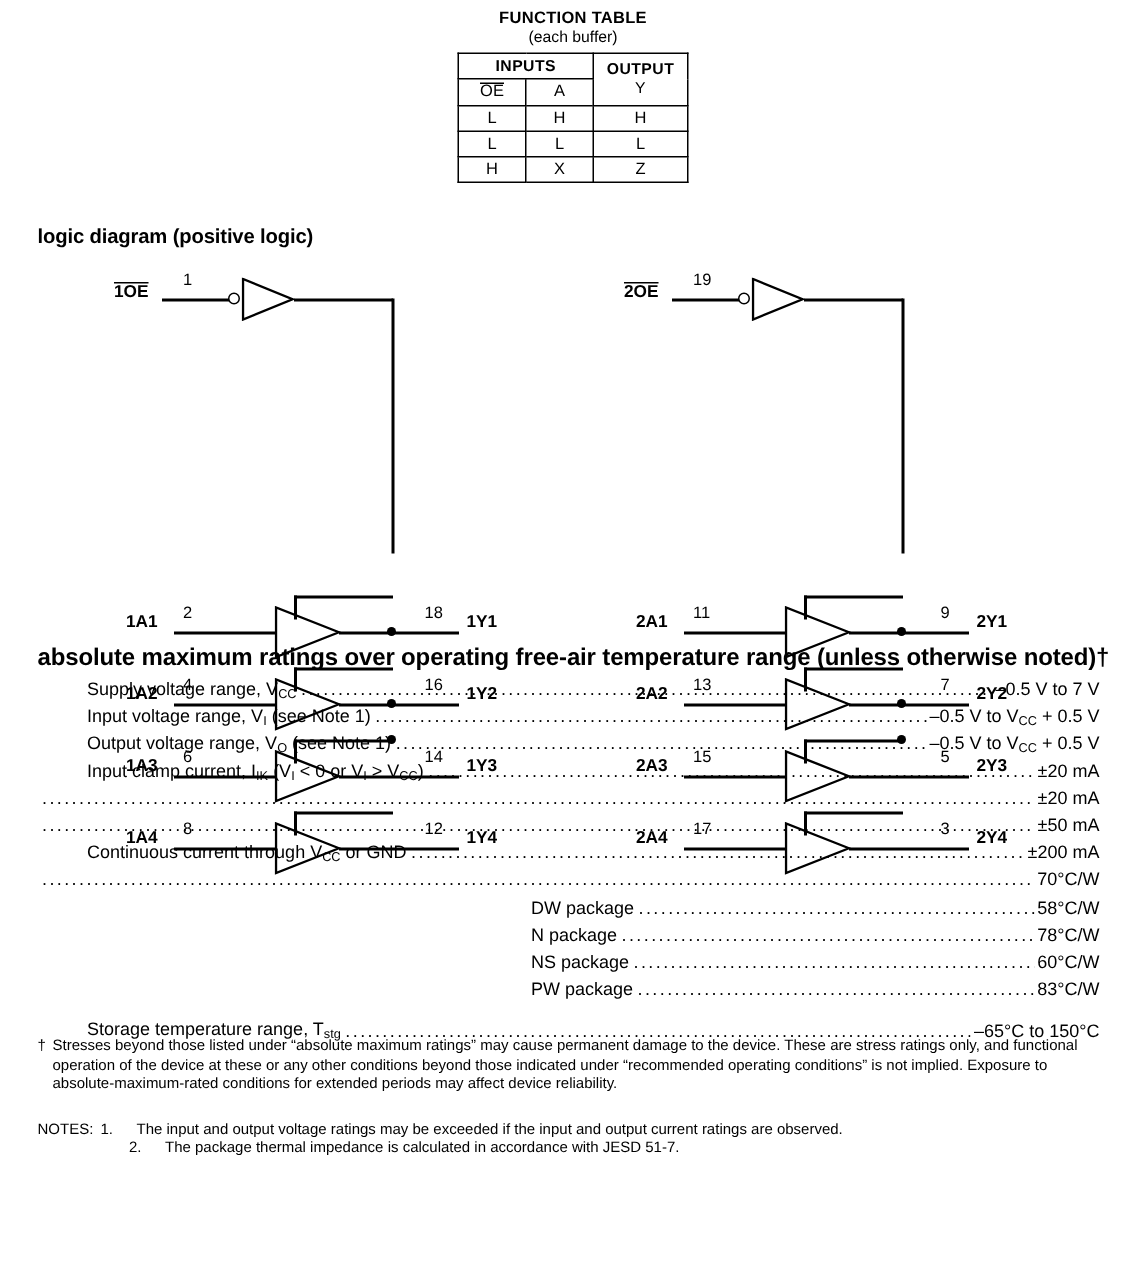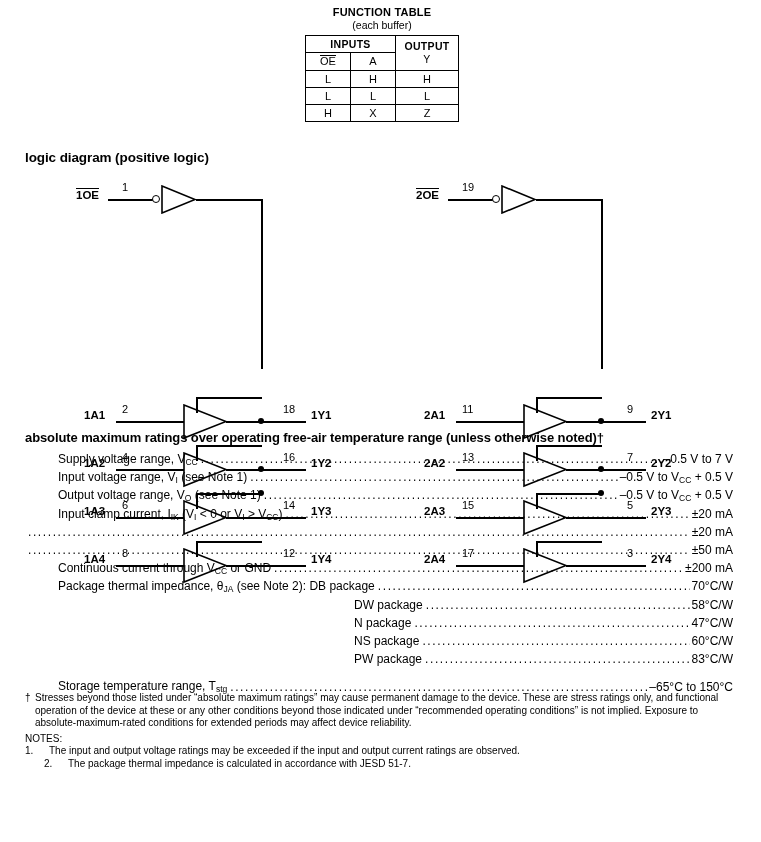--- a/index.html
+++ b/index.html
@@ -66,21 +66,21 @@
   }
 
   
   .heading {
     position: absolute;
     font-size: 13.5px;
     font-weight: bold;
     letter-spacing: -.1px;
   }
   #logic-heading { left: 25px; top: 150px; }
-  #abs-heading { left: 25px; top: 430px; font-size: 13px; }
+  #abs-heading { left: 25px; top: 430px; font-size: 16px; }
 
   
   .diagram {
     position: absolute;
     left: 0;
     top: 172px;
     width: 761px;
     height: 240px;
   }
   .lbl {
@@ -166,21 +166,21 @@
     left: 25px;
     top: 692px;
     width: 712px;
     font-size: 10px;
     line-height: 12.6px;
   }
   .note-dag {
     display: flex;
   }
   .note-dag .sym { width: 10px; flex: none; }
-  .notes-block { margin-top: 3px; display: flex; flex-direction: column; }
+  .notes-block { margin-top: 18px; display: flex; }
   .notes-block .nlabel { width: 42px; flex: none; }
   .notes-block .nlist { flex: 1; }
   .note-item { display: flex; }
   .note-item .num { width: 24px; flex: none; }
   .note-item.second { margin-left: 19px; }
 </style>
 </head>
 <body>
 
 <div class="page">
@@ -379,33 +379,32 @@
     <div class="abs-row">
       <span class="abs-dots">................................................................................................................................................................</span>
       <span class="abs-val">±50 mA</span>
     </div>
     <div class="abs-row">
       <span class="abs-label">Continuous current through V<sub>CC</sub> or GND</span>
       <span class="abs-dots">................................................................................................................................................................</span>
       <span class="abs-val">±200 mA</span>
     </div>
     <div class="abs-row">
-      <span class="abs-label">Package thermal impedance, θ<sub>JA</sub> (see Note 2):  DB package</span>
       <span class="abs-dots">................................................................................................................................................................</span>
       <span class="abs-val">70°C/W</span>
     </div>
     <div class="abs-row">
       <span class="abs-label indent2">DW package</span>
       <span class="abs-dots">................................................................................................................................................................</span>
       <span class="abs-val">58°C/W</span>
     </div>
     <div class="abs-row">
       <span class="abs-label indent2">N package</span>
       <span class="abs-dots">................................................................................................................................................................</span>
-      <span class="abs-val">47°C/W</span>
+      <span class="abs-val">78°C/W</span>
     </div>
     <div class="abs-row">
       <span class="abs-label indent2">NS package</span>
       <span class="abs-dots">................................................................................................................................................................</span>
       <span class="abs-val">60°C/W</span>
     </div>
     <div class="abs-row">
       <span class="abs-label indent2">PW package</span>
       <span class="abs-dots">................................................................................................................................................................</span>
       <span class="abs-val">83°C/W</span>

